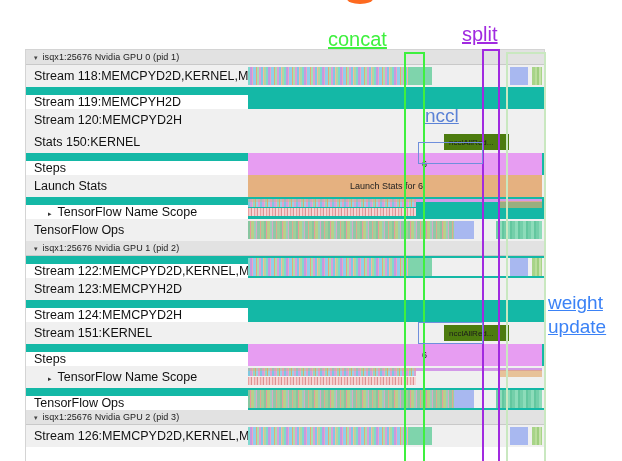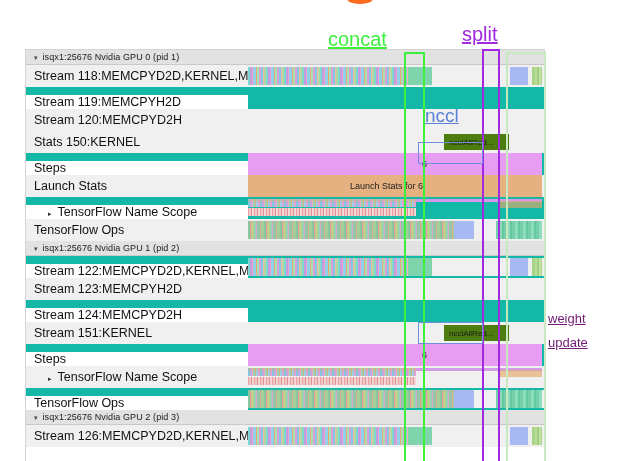--- a/index.html
+++ b/index.html
@@ -6,21 +6,21 @@
   body{
     width:622px;height:461px;position:relative;overflow:hidden;
     font-family:"Liberation Sans","DejaVu Sans",sans-serif;
     -webkit-font-smoothing:antialiased;
   }
   
   .annot{position:absolute;font-size:20px;font-weight:400;white-space:nowrap;z-index:40;text-decoration:underline;}
   #annot-concat{left:328px;top:28px;color:#3ef03e;}
   #annot-split{left:462px;top:23px;color:#a12ae0;text-align:center;}
   #annot-nccl{left:425px;top:105px;color:#5b82d6;font-size:19px;}
-  #annot-weight{left:548px;top:307px;color:#701a75;font-size:13px;line-height:24px;}
+  #annot-weight{left:548px;top:291px;color:#3b82f6;font-size:19px;line-height:24px;}
   #annot-weight span{display:block;}
   .orange-blob{position:absolute;left:347px;top:-6px;width:26px;height:10px;
     background:#fd6a20;border-radius:50%;z-index:41;}
 
   
   #trace-panel{position:absolute;left:25px;top:49px;width:518px;height:412px;
     background:#ffffff;border-left:1px solid #d4d4d4;border-right:1px solid #d4d4d4;
     border-top:1px solid #d4d4d4;overflow:hidden;}
   .grp-header{height:15px;background:#e2e2e2;border-bottom:1px solid #c9c9c9;
     display:flex;align-items:center;padding-left:8px;box-sizing:border-box;}

